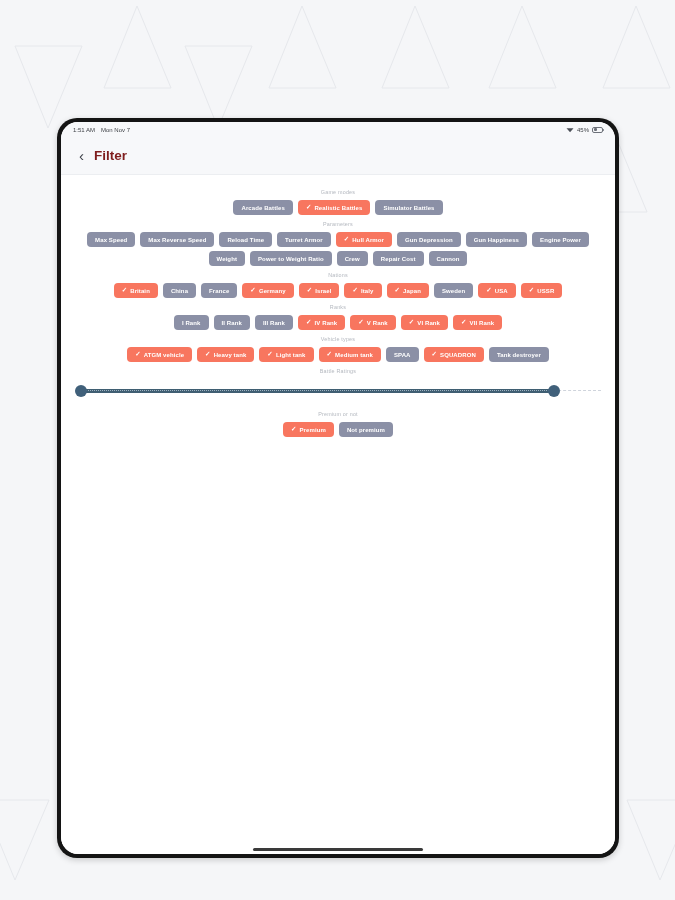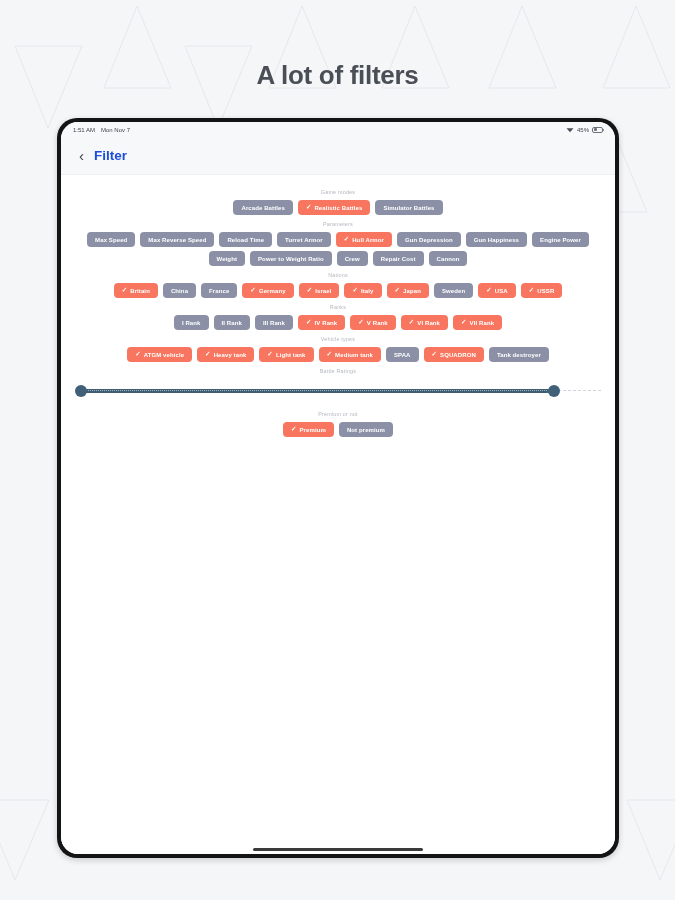--- a/index.html
+++ b/index.html
@@ -99,21 +99,21 @@
   }
   #back-chevron {
     font-size: 15px;
     color: #3d4149;
     line-height: 1;
     cursor: pointer;
   }
   #filter-title {
     font-size: 13.5px;
     font-weight: bold;
-    color: #1d4ed8;
+    color: #7f1d1d;
   }
   
   #content {
     flex: 1;
     background: #ffffff;
     padding: 10px 14px 0 14px;
     overflow: hidden;
   }
   .section { margin-bottom: 6px; }
   .section-label {
@@ -216,21 +216,20 @@
       <polygon points="522,6 489,88 556,88"></polygon>
       <polygon points="636,6 603,88 670,88"></polygon>
       <polygon points="218,168 185,250 252,250"></polygon>
       <polygon points="415,168 382,250 449,250"></polygon>
       <polygon points="613,130 580,212 647,212"></polygon>
       <polygon points="15,880 -18,800 49,800"></polygon>
       <polygon points="660,880 627,800 694,800"></polygon>
     </g>
   </svg>
 
-  <div id="page-title">A lot of filters</div>
 
   <div id="device">
     <div id="screen">
 
       <div id="status-bar">
         <div class="status-left">
           <span>1:51 AM</span>
           <span>Mon Nov 7</span>
         </div>
         <div class="status-right">

